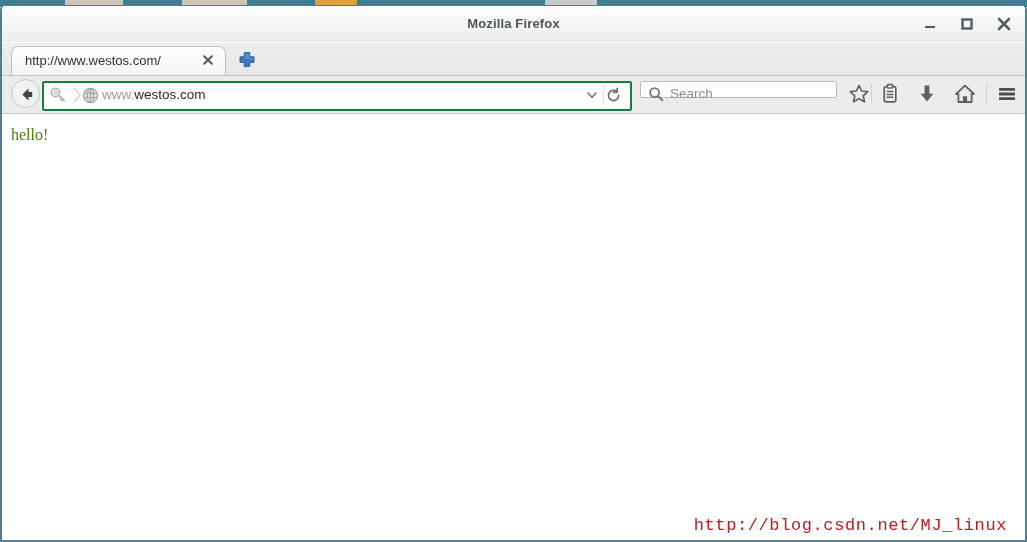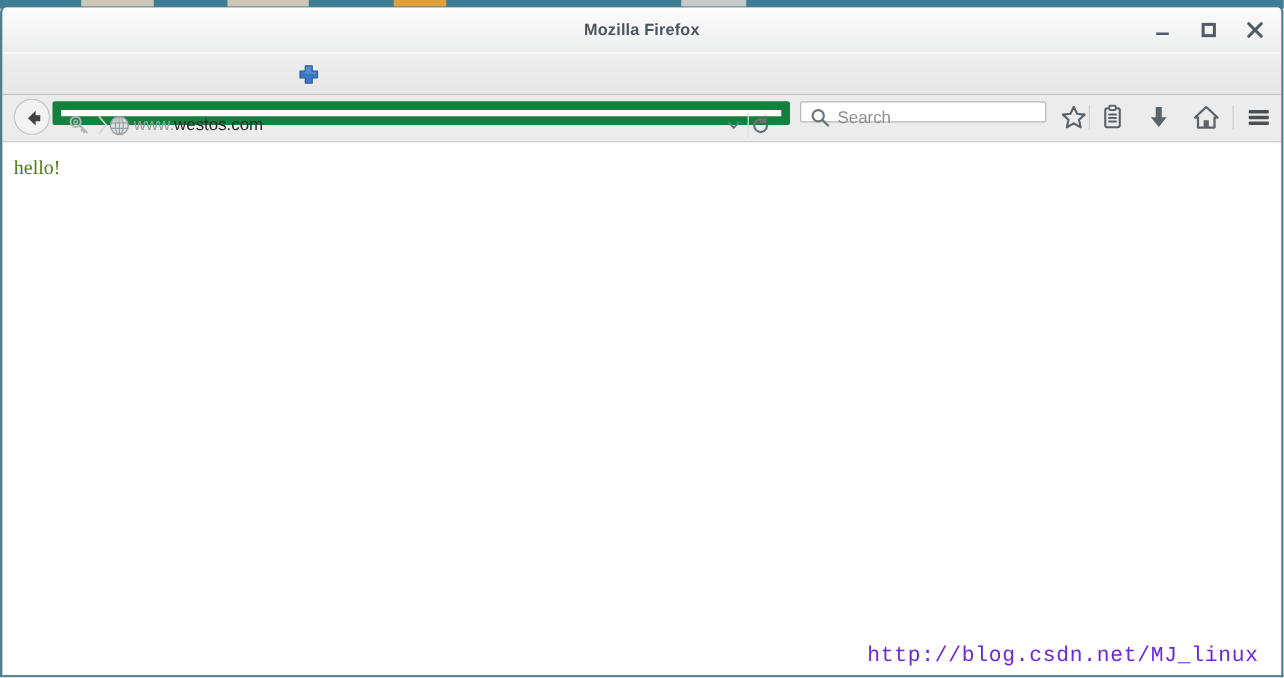--- a/index.html
+++ b/index.html
@@ -119,24 +119,24 @@
     border-radius: 50%;
     background: #f2f2f2;
     border: 1px solid #c7c7c7;
     box-sizing: border-box;
   }
   #back-btn svg { position:absolute; left:6px; top:6px; }
 
   #urlbar {
     position: absolute;
     left: 40px; top: 5px;
-    width: 590px; height: 19px;
-    box-sizing: border-box;
-    background: #ffffff;
-    border: 7px solid #15803d;
+    width: 590px; height: 30px;
+    box-sizing: border-box;
+    background: #ffffff;
+    border: 2px solid #15803d;
     border-radius: 2px;
   }
   #identity-key {
     position: absolute;
     left: 4px; top: 3px;
     width: 22px; height: 18px;
   }
   #identity-chevron {
     position: absolute;
     left: 28px; top: 4px;
@@ -224,21 +224,21 @@
     font-family: "Liberation Serif", serif;
     font-size: 16px;
     color: #4d7c0f;
   }
   #watermark {
     position: absolute;
     right: 18px;
     bottom: 8px;
     font-family: "Liberation Mono", monospace;
     font-size: 17px;
-    color: #6d28d9;
+    color: #b91c1c;
     letter-spacing: 0.6px;
     white-space: nowrap;
   }
 </style>
 </head>
 <body>
 
 <div id="desktop-strip">
     <div class="panel-block" style="left: 65px; width: 58px; background: rgb(207, 199, 181);"></div>
     <div class="panel-block" style="left: 182px; width: 65px; background: rgb(207, 199, 181);"></div>
@@ -262,20 +262,28 @@
       </svg>
     </div>
     <div class="winctl" id="btn-close">
       <svg width="22" height="22" viewBox="0 0 22 22" aria-hidden="true">
         <path d="M6 6 L16 16 M16 6 L6 16" stroke="#4f5b66" stroke-width="2.5" stroke-linecap="round"></path>
       </svg>
     </div>
   </div>
 
   <div id="tabbar">
+    <div id="tab">
+      <span id="tab-label">http://www.westos.com/</span>
+      <span id="tab-close">
+        <svg width="14" height="14" viewBox="0 0 14 14" aria-hidden="true">
+          <path d="M3.2 3.2 L10.8 10.8 M10.8 3.2 L3.2 10.8" stroke="#53585c" stroke-width="2" stroke-linecap="round"></path>
+        </svg>
+      </span>
+    </div>
     <div id="newtab">
       <svg width="22" height="20" viewBox="0 0 22 20" aria-hidden="true">
         <path d="M8.2 2.6 h5.6 v4.2 h4.2 v5.6 h-4.2 v4.2 h-5.6 v-4.2 h-4.2 v-5.6 h4.2 z" fill="#3b78c4" stroke="#2b5b99" stroke-width="0.9" stroke-linejoin="round"></path>
         <path d="M9.1 3.5 h3.8 v4.2 h4.2 v1.3 h-9.3 v-1.3 h1.3 z" fill="#6ba0dd" opacity="0.55"></path>
       </svg>
     </div>
   </div>
 
   <div id="navbar">
 

